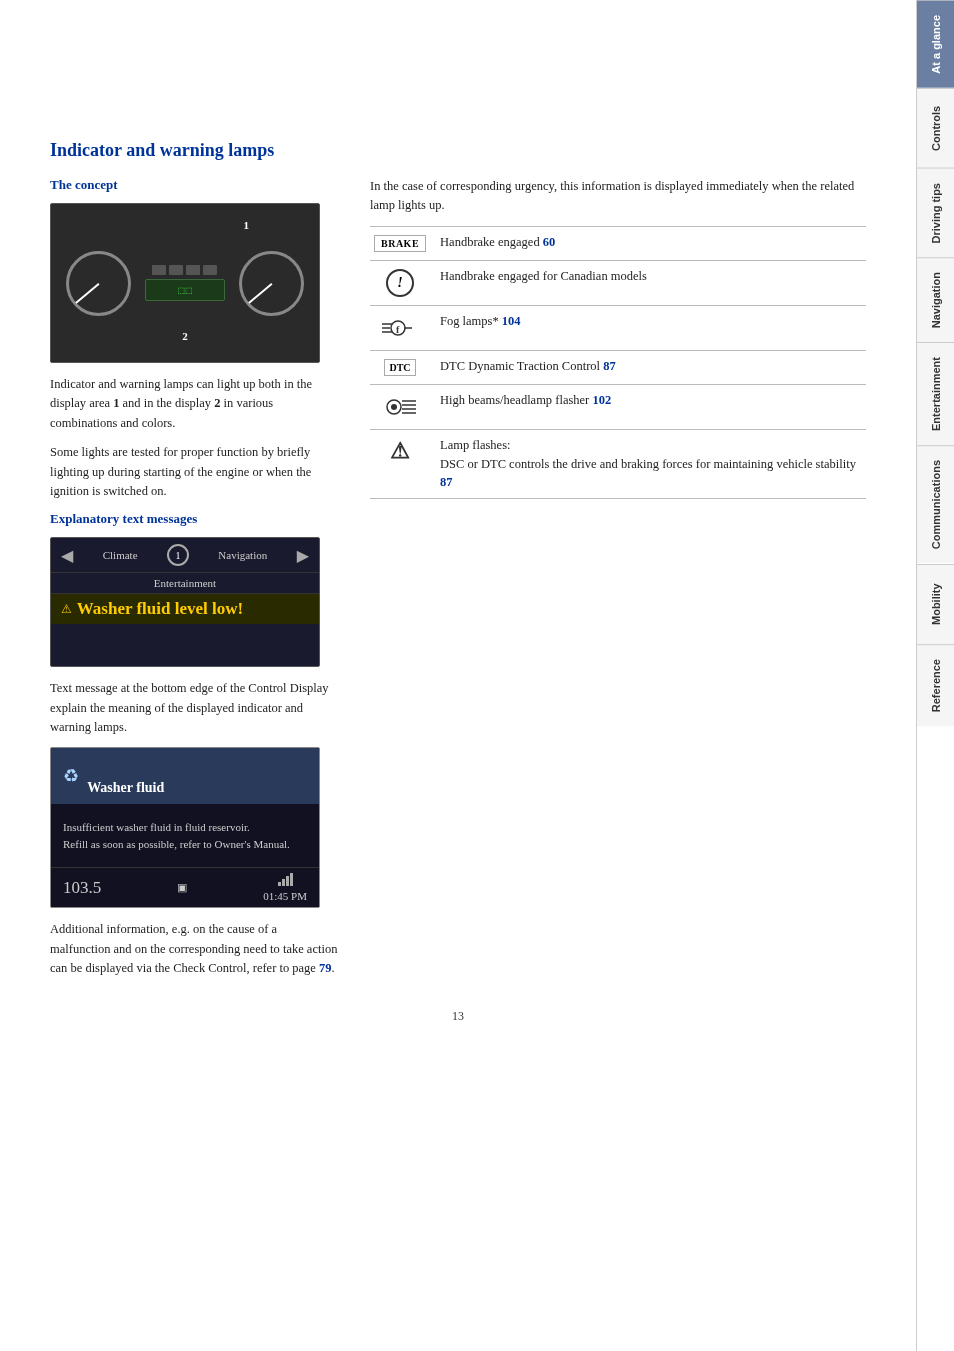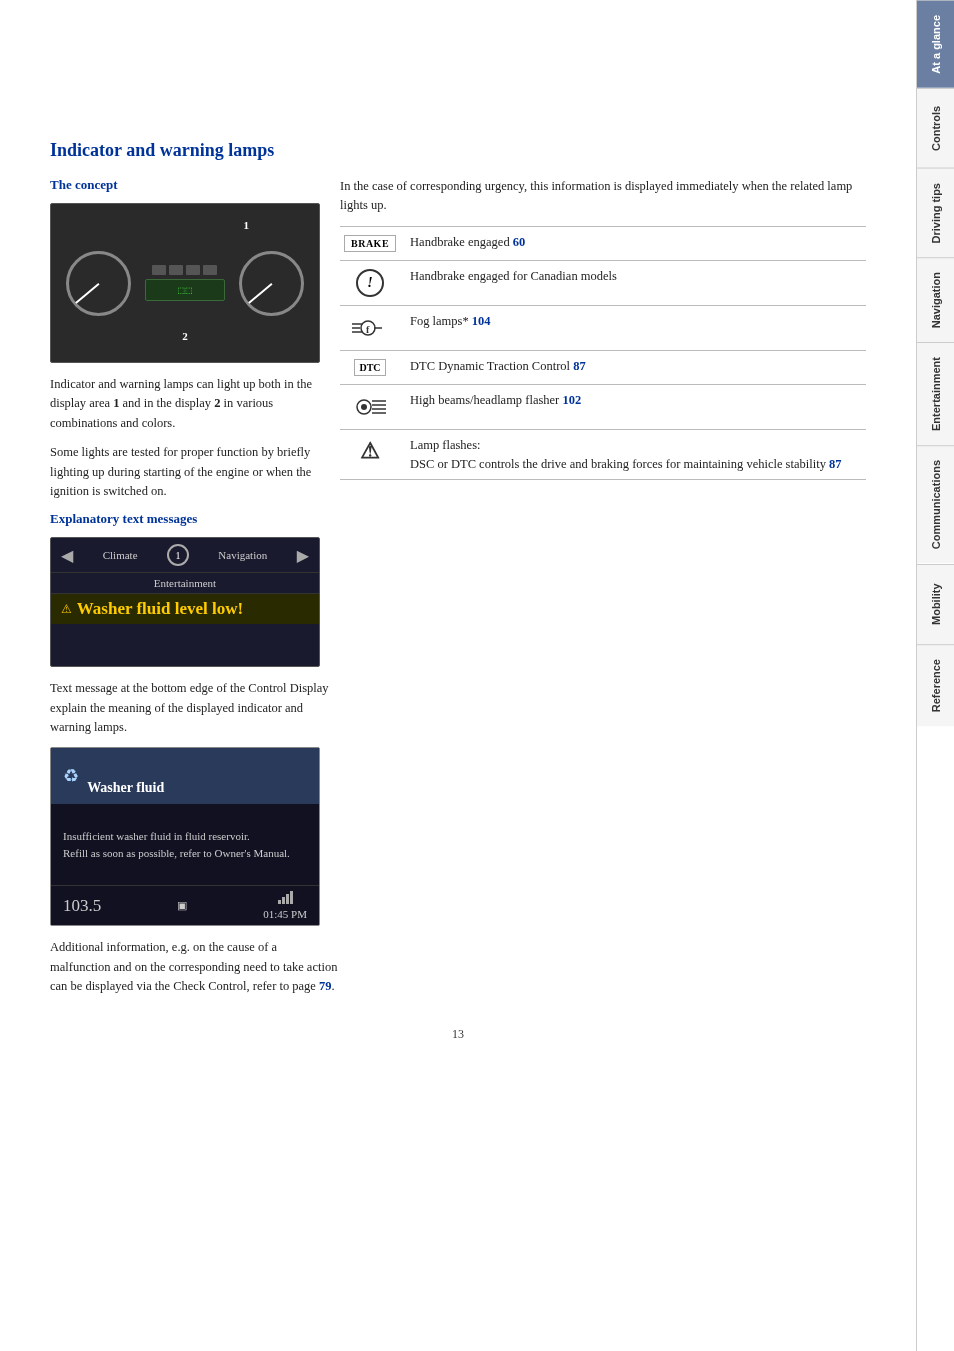--- a/index.html
+++ b/index.html
@@ -73,20 +73,21 @@
     .section-title {
       font-size: 13px;
       font-weight: bold;
       color: #003399;
       margin-bottom: 10px;
     }
 
     
     .two-col {
       display: flex;
+      gap: 30px;
     }
 
     .col-left {
       width: 290px;
       flex-shrink: 0;
     }
 
     .col-right {
       flex: 1;
     }
@@ -273,21 +274,21 @@
     }
 
     .washer-title {
       color: #fff;
       font-size: 14px;
       font-weight: bold;
       margin-top: 24px;
     }
 
     .washer-body {
-      padding: 24px 12px;
+      padding: 15px 12px;
       background: #111122;
     }
 
     .washer-text {
       color: #ccc;
       font-size: 11px;
       line-height: 1.5;
     }
 
     .washer-footer {

